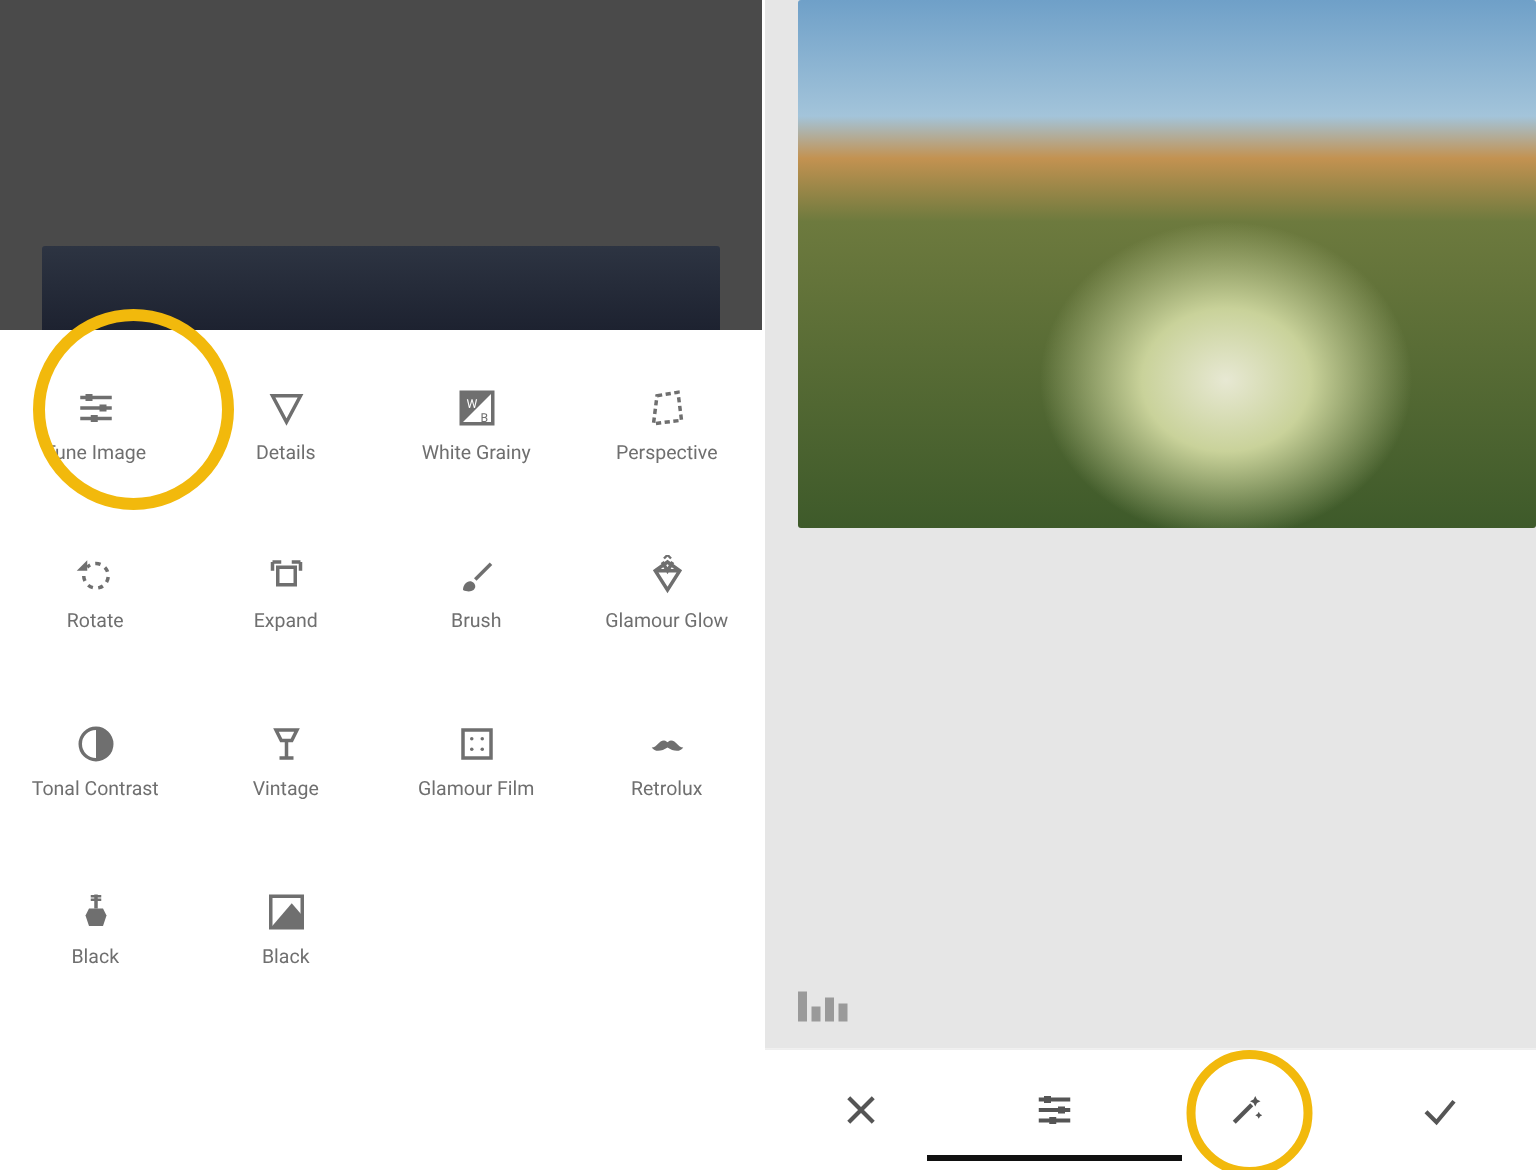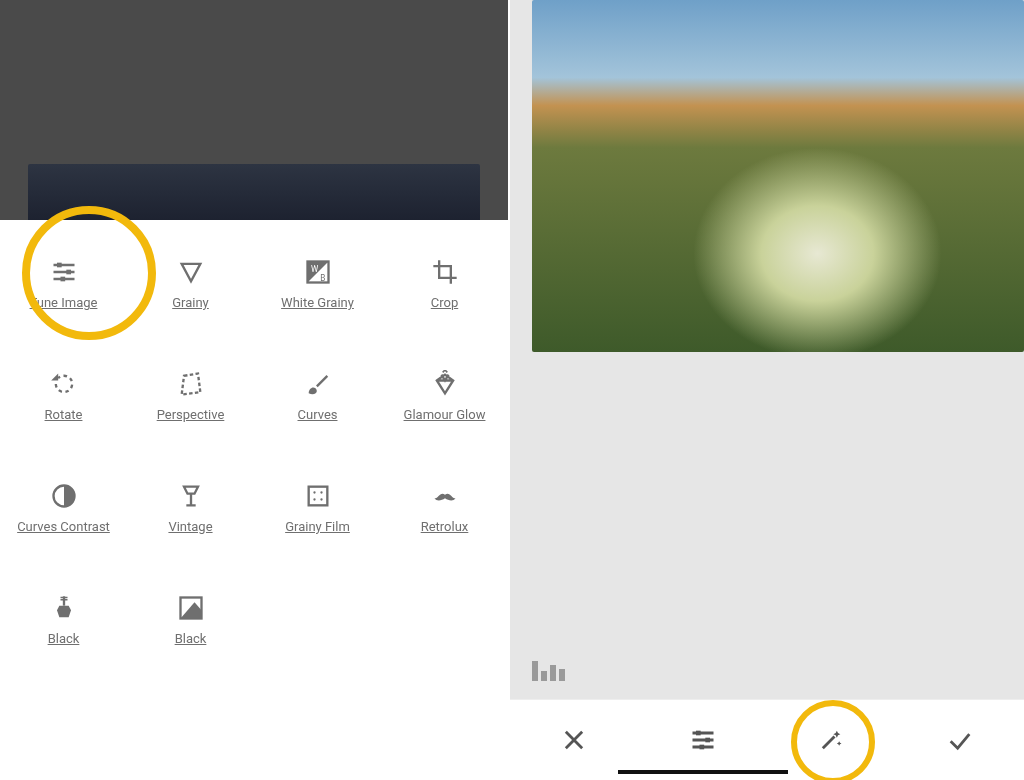--- a/index.html
+++ b/index.html
@@ -11,21 +11,21 @@
   .left-preview{height:220px;background:#4a4a4a;position:relative;}
   .left-preview .photo-stub{position:absolute;left:28px;right:28px;bottom:0;height:56px;
     background:linear-gradient(#2d3442,#1d2230);border-top-left-radius:2px;border-top-right-radius:2px;}
   .tool-grid{flex:1;display:grid;grid-template-columns:repeat(4,1fr);grid-auto-rows:112px;
     padding:8px 0 0 0;box-sizing:border-box;background:#fff;overflow:hidden;}
   .tool{display:flex;flex-direction:column;align-items:center;justify-content:center;gap:8px;
     color:#6f6f6f;font-size:13px;text-align:center;line-height:1.2;cursor:pointer;}
   .tool .ic{width:30px;height:30px;display:flex;align-items:center;justify-content:center;color:#6f6f6f;}
   .tool .ic svg{width:28px;height:28px;stroke:#6f6f6f;fill:none;stroke-width:2;}
   .tool .ic svg .f{fill:#6f6f6f;stroke:none;}
-  .tool span.lbl{max-width:100px;text-decoration:underline;}
+  .tool span.lbl{max-width:100px;}
   
   .halo{position:absolute;border:8px solid #f2b90c;border-radius:50%;pointer-events:none;}
   .halo-left{width:118px;height:118px;left:22px;top:206px;}
   
   .right-photo-area{flex:1;padding:0 0 0 20px;position:relative;}
   .right-photo{position:absolute;left:22px;right:0;top:0;height:352px;border-radius:2px;
     background:
       radial-gradient(ellipse 200px 170px at 58% 72%,#e7e8d3 0%,#c9d29a 28%,rgba(0,0,0,0) 62%),
       linear-gradient(to bottom,#6fa0c8 0%,#a3c4da 22%,#c39251 30%,#6d7a3e 42%,#3e5a2a 100%);
     overflow:hidden;}
@@ -64,74 +64,74 @@
         </div>
         <span class="lbl">Tune Image</span>
       </div>
 
       <div class="tool">
         <div class="ic">
           <svg viewBox="0 0 24 24">
               <path d="M4 5 L20 5 L12 20 Z"></path>
             </svg>
         </div>
-        <span class="lbl">Grainy</span>
+        <span class="lbl">Details</span>
       </div>
 
 
       <div class="tool">
         <div class="ic">
           <svg viewBox="0 0 24 24">
               <rect x="3" y="3" width="18" height="18"></rect>
               <path class="f" d="M3 3 L21 3 L3 21 Z"></path>
               <text x="6" y="12" font-size="7" fill="#fff" stroke="none">W</text>
               <text x="14" y="20" font-size="7" fill="#6f6f6f" stroke="none">B</text>
             </svg>
         </div>
         <span class="lbl">White Grainy</span>
       </div>
 
-      <div class="tool">
-        <div class="ic">
-          <svg viewBox="0 0 24 24">
-              <path d="M7 2 V17 H22 M2 7 H17 V22"></path>
-            </svg>
-        </div>
-        <span class="lbl">Crop</span>
+
+      <div class="tool">
+        <div class="ic">
+          <svg viewBox="0 0 24 24">
+              <path d="M6 5 L18 3 L20 19 L4 21 Z" stroke-dasharray="3 2"></path>
+            </svg>
+        </div>
+        <span class="lbl">Perspective</span>
       </div>
 
       <div class="tool">
         <div class="ic">
           <svg viewBox="0 0 24 24">
               <path d="M5 12a7 7 0 1 0 2-5" stroke-dasharray="3 3"></path>
               <path class="f" d="M7 3 L7 9 L1 9 Z"></path>
             </svg>
         </div>
         <span class="lbl">Rotate</span>
       </div>
 
       <div class="tool">
         <div class="ic">
           <svg viewBox="0 0 24 24">
-              <path d="M6 5 L18 3 L20 19 L4 21 Z" stroke-dasharray="3 2"></path>
-            </svg>
-        </div>
-        <span class="lbl">Perspective</span>
-      </div>
-
+              <path d="M4 4h5M4 4v5M20 4h-5M20 4v5M7 7h10v10H7z"></path>
+            </svg>
+        </div>
+        <span class="lbl">Expand</span>
+      </div>
 
 
       <div class="tool">
         <div class="ic">
           <svg viewBox="0 0 24 24">
               <path class="f" d="M4 20c0-3 2-5 4-5 1 0 3 1 3 3s-3 4-7 2z"></path>
               <path d="M11 14 L20 5"></path>
             </svg>
         </div>
-        <span class="lbl">Curves</span>
+        <span class="lbl">Brush</span>
       </div>
 
 
 
       <div class="tool">
         <div class="ic">
           <svg viewBox="0 0 24 24">
               <path d="M5 9 L12 4 L19 9 L12 20 Z M5 9 H19 M9 4 L12 9 L15 4"></path>
               <path d="M10 2 L12 0 M12 0 L14 2" stroke-width="1.4"></path>
             </svg>
@@ -139,21 +139,21 @@
         <span class="lbl">Glamour Glow</span>
       </div>
 
       <div class="tool">
         <div class="ic">
           <svg viewBox="0 0 24 24">
               <circle cx="12" cy="12" r="9"></circle>
               <path class="f" d="M12 3 a9 9 0 0 1 0 18 Z"></path>
             </svg>
         </div>
-        <span class="lbl">Curves Contrast</span>
+        <span class="lbl">Tonal Contrast</span>
       </div>
 
 
       <div class="tool">
         <div class="ic">
           <svg viewBox="0 0 24 24">
               <path d="M6 4 H18 L15 10 H9 Z M12 10 V20 M8 20 H16"></path>
             </svg>
         </div>
         <span class="lbl">Vintage</span>
@@ -162,21 +162,21 @@
       <div class="tool">
         <div class="ic">
           <svg viewBox="0 0 24 24">
               <rect x="4" y="4" width="16" height="16"></rect>
               <circle class="f" cx="9" cy="9" r="1"></circle>
               <circle class="f" cx="15" cy="9" r="1"></circle>
               <circle class="f" cx="9" cy="15" r="1"></circle>
               <circle class="f" cx="15" cy="15" r="1"></circle>
             </svg>
         </div>
-        <span class="lbl">Grainy Film</span>
+        <span class="lbl">Glamour Film</span>
       </div>
 
       <div class="tool">
         <div class="ic">
           <svg viewBox="0 0 24 24">
               <path class="f" d="M3 14c3 0 4-4 7-4 1 0 2 1 2 1s1-1 2-1c3 0 4 4 7 4-2 3-6 2-9-0-3 2-7 3-9 0z"></path>
             </svg>
         </div>
         <span class="lbl">Retrolux</span>
       </div>

